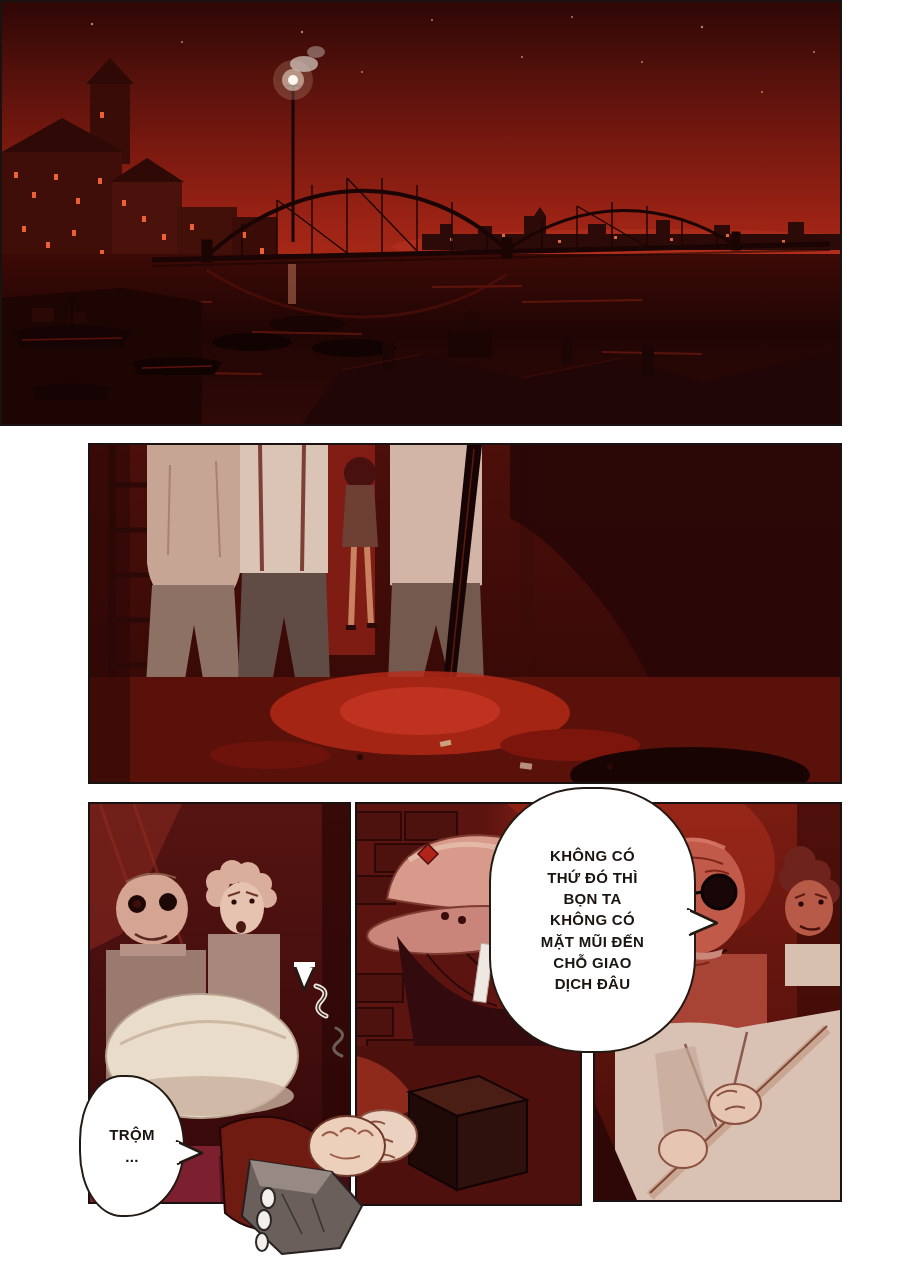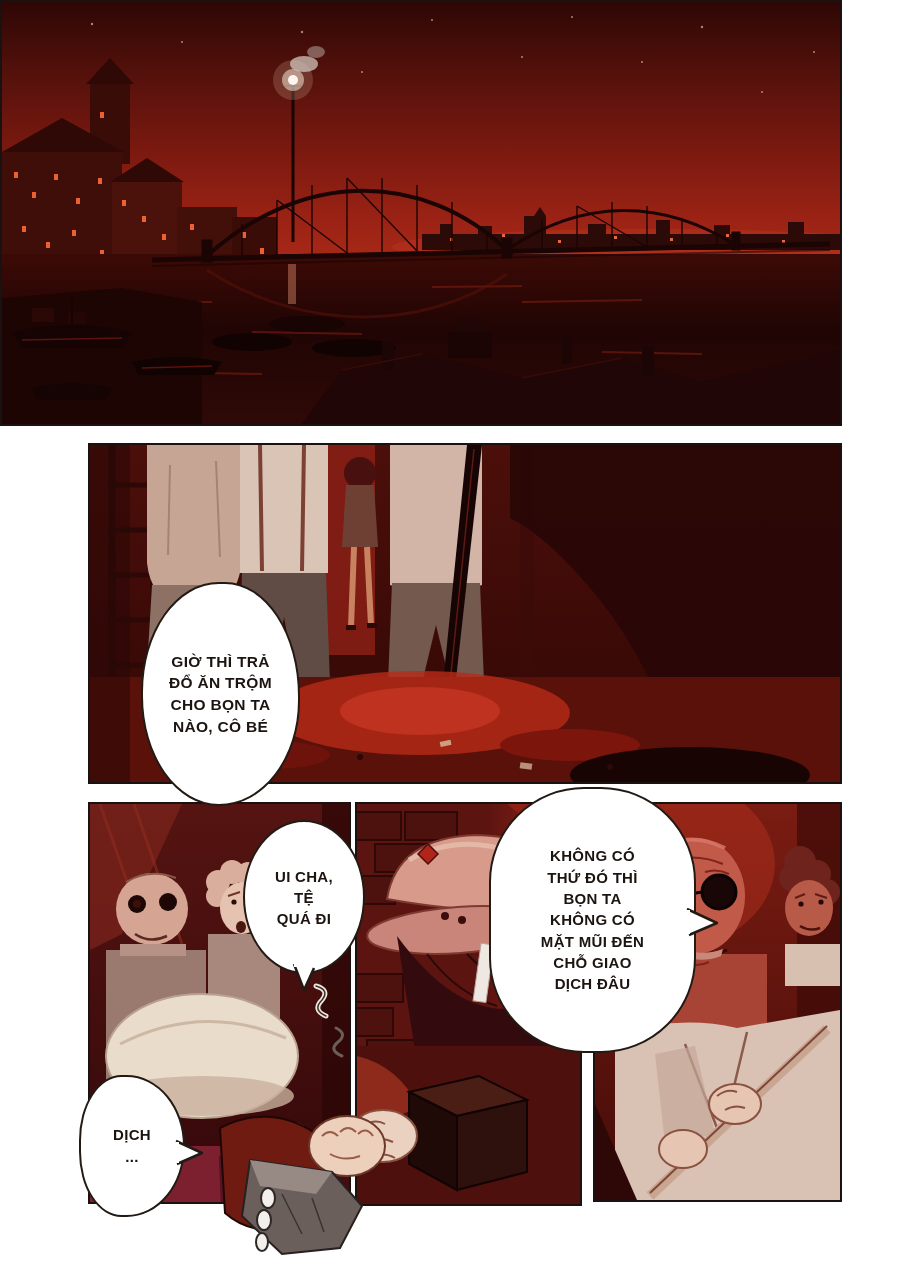--- a/index.html
+++ b/index.html
@@ -471,45 +471,38 @@
     <ellipse cx="50" cy="144" rx="6" ry="9" fill="#f2efec" stroke="#2c2826" stroke-width="2"></ellipse>
   </svg>
 
   <svg id="sfx" viewBox="0 0 60 90">
     <path d="M20,6 q14,4 6,14 q-10,10 4,16" stroke="#efe7df" stroke-width="5" fill="none" stroke-linecap="round"></path>
     <path d="M20,6 q14,4 6,14 q-10,10 4,16" stroke="#3a2c26" stroke-width="1.5" fill="none" stroke-linecap="round"></path>
     <path d="M40,48 q12,6 2,14 q-10,8 4,14" stroke="#6b5e56" stroke-width="3" fill="none" stroke-linecap="round"></path>
   </svg>
 
 
-  <div class="bubble" id="bubble-2">GIỜ THÌ TRẢ
-ĐỔ ĂN TRỘM
-CHO BỌN TA
-NÀO, CÔ BÉ</div>
-
-  <div class="bubble" id="bubble-3">UI CHA,
-TỆ
-QUÁ ĐI</div>
+
   <svg class="tail" style="left:288px;top:962px;width:34px;height:32px;" viewBox="0 0 34 32">
     <path d="M6,2 L16,28 L26,6" fill="#ffffff" stroke="#231a14" stroke-width="2.5" stroke-linejoin="round"></path>
     <rect x="6" y="0" width="21" height="5" fill="#ffffff"></rect>
   </svg>
 
   <div class="bubble" id="bubble-4">KHÔNG CÓ
 THỨ ĐÓ THÌ
 BỌN TA
 KHÔNG CÓ
 MẶT MŨI ĐẾN
 CHỖ GIAO
 DỊCH ĐÂU</div>
   <svg class="tail" style="left:685px;top:905px;width:36px;height:34px;" viewBox="0 0 36 34">
     <path d="M2,4 L32,18 L4,30" fill="#ffffff" stroke="#231a14" stroke-width="2.5" stroke-linejoin="round"></path>
     <rect x="0" y="5" width="5" height="24" fill="#ffffff"></rect>
   </svg>
 
-  <div class="bubble" id="bubble-5">DỊCH
+  <div class="bubble" id="bubble-5">TRỘM
 ...</div>
   <svg class="tail" style="left:174px;top:1138px;width:32px;height:30px;" viewBox="0 0 32 30">
     <path d="M2,3 L28,15 L3,26" fill="#ffffff" stroke="#231a14" stroke-width="2.5" stroke-linejoin="round"></path>
     <rect x="0" y="4" width="5" height="21" fill="#ffffff"></rect>
   </svg>
 
 </div>
 
 </body></html>

